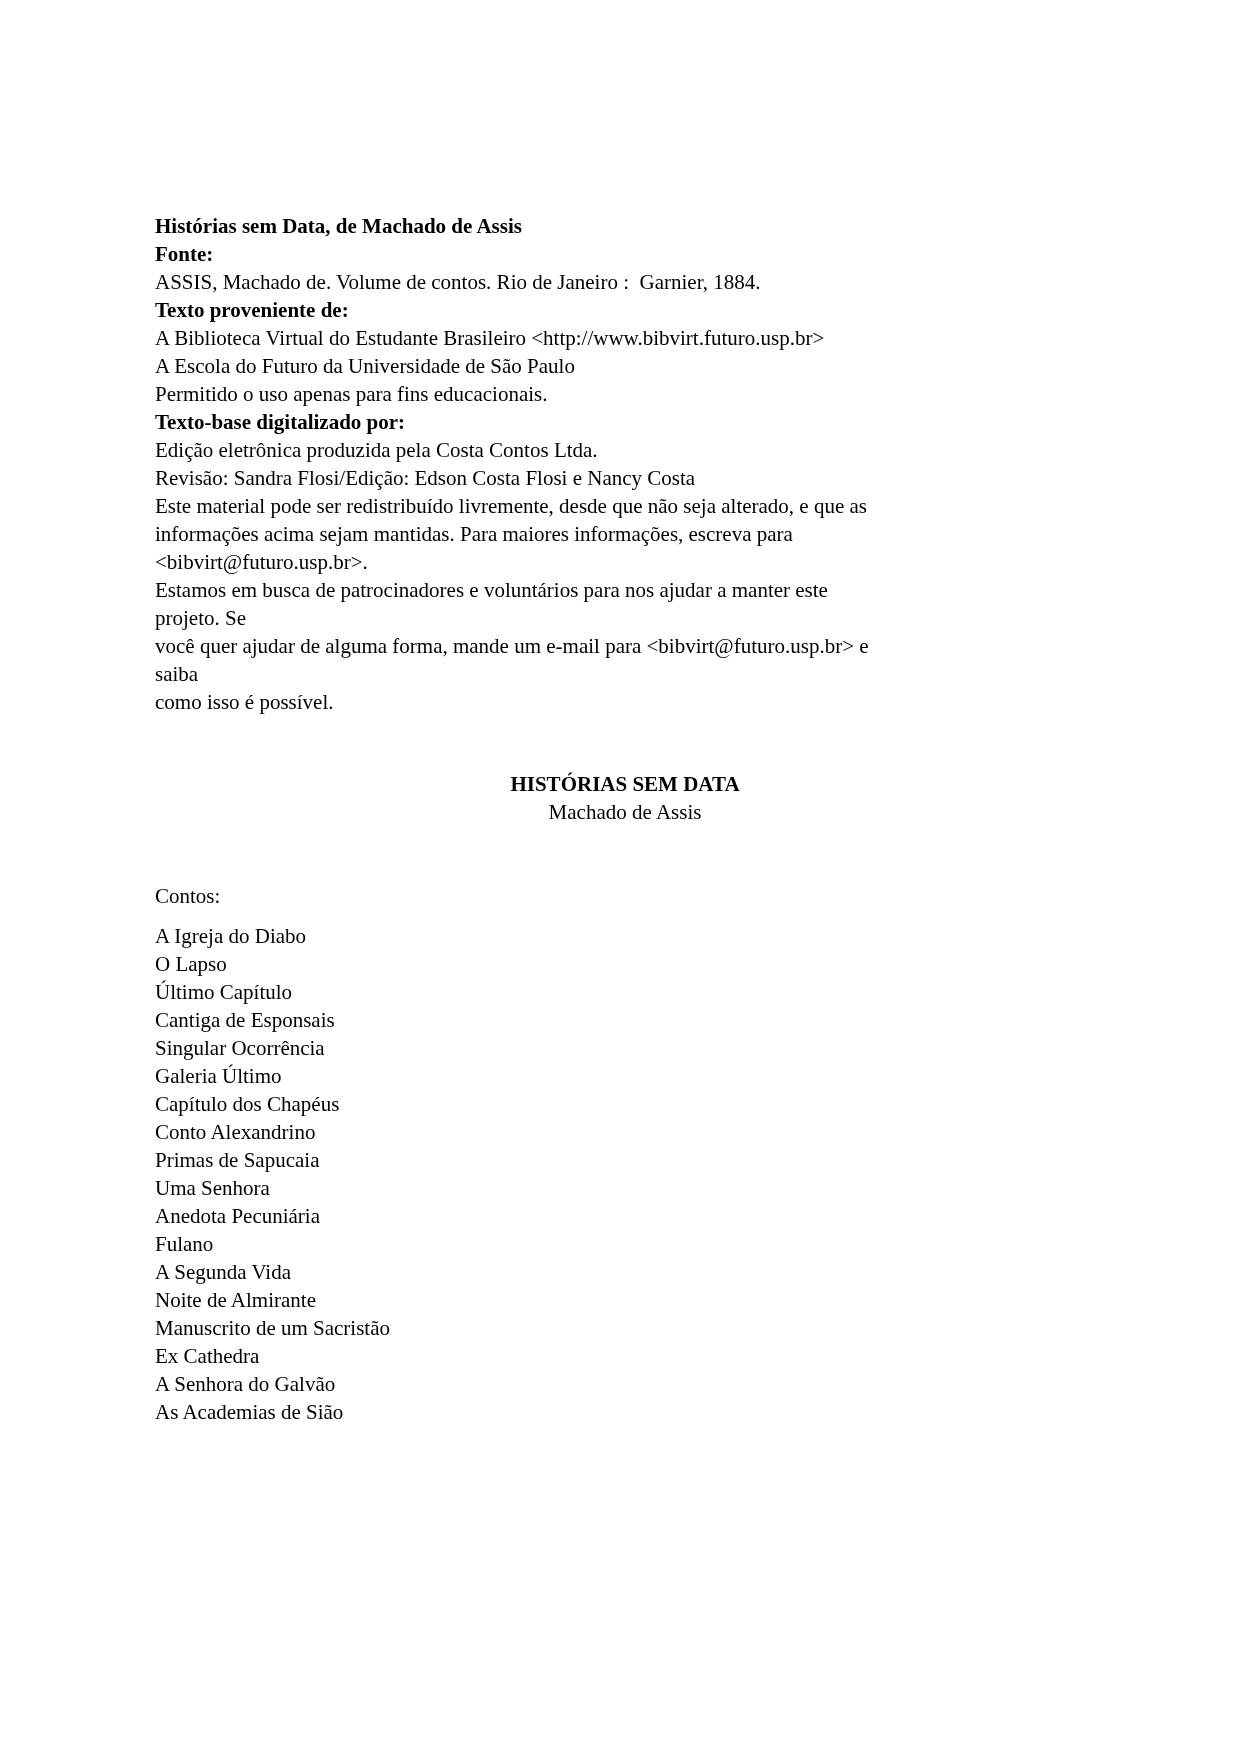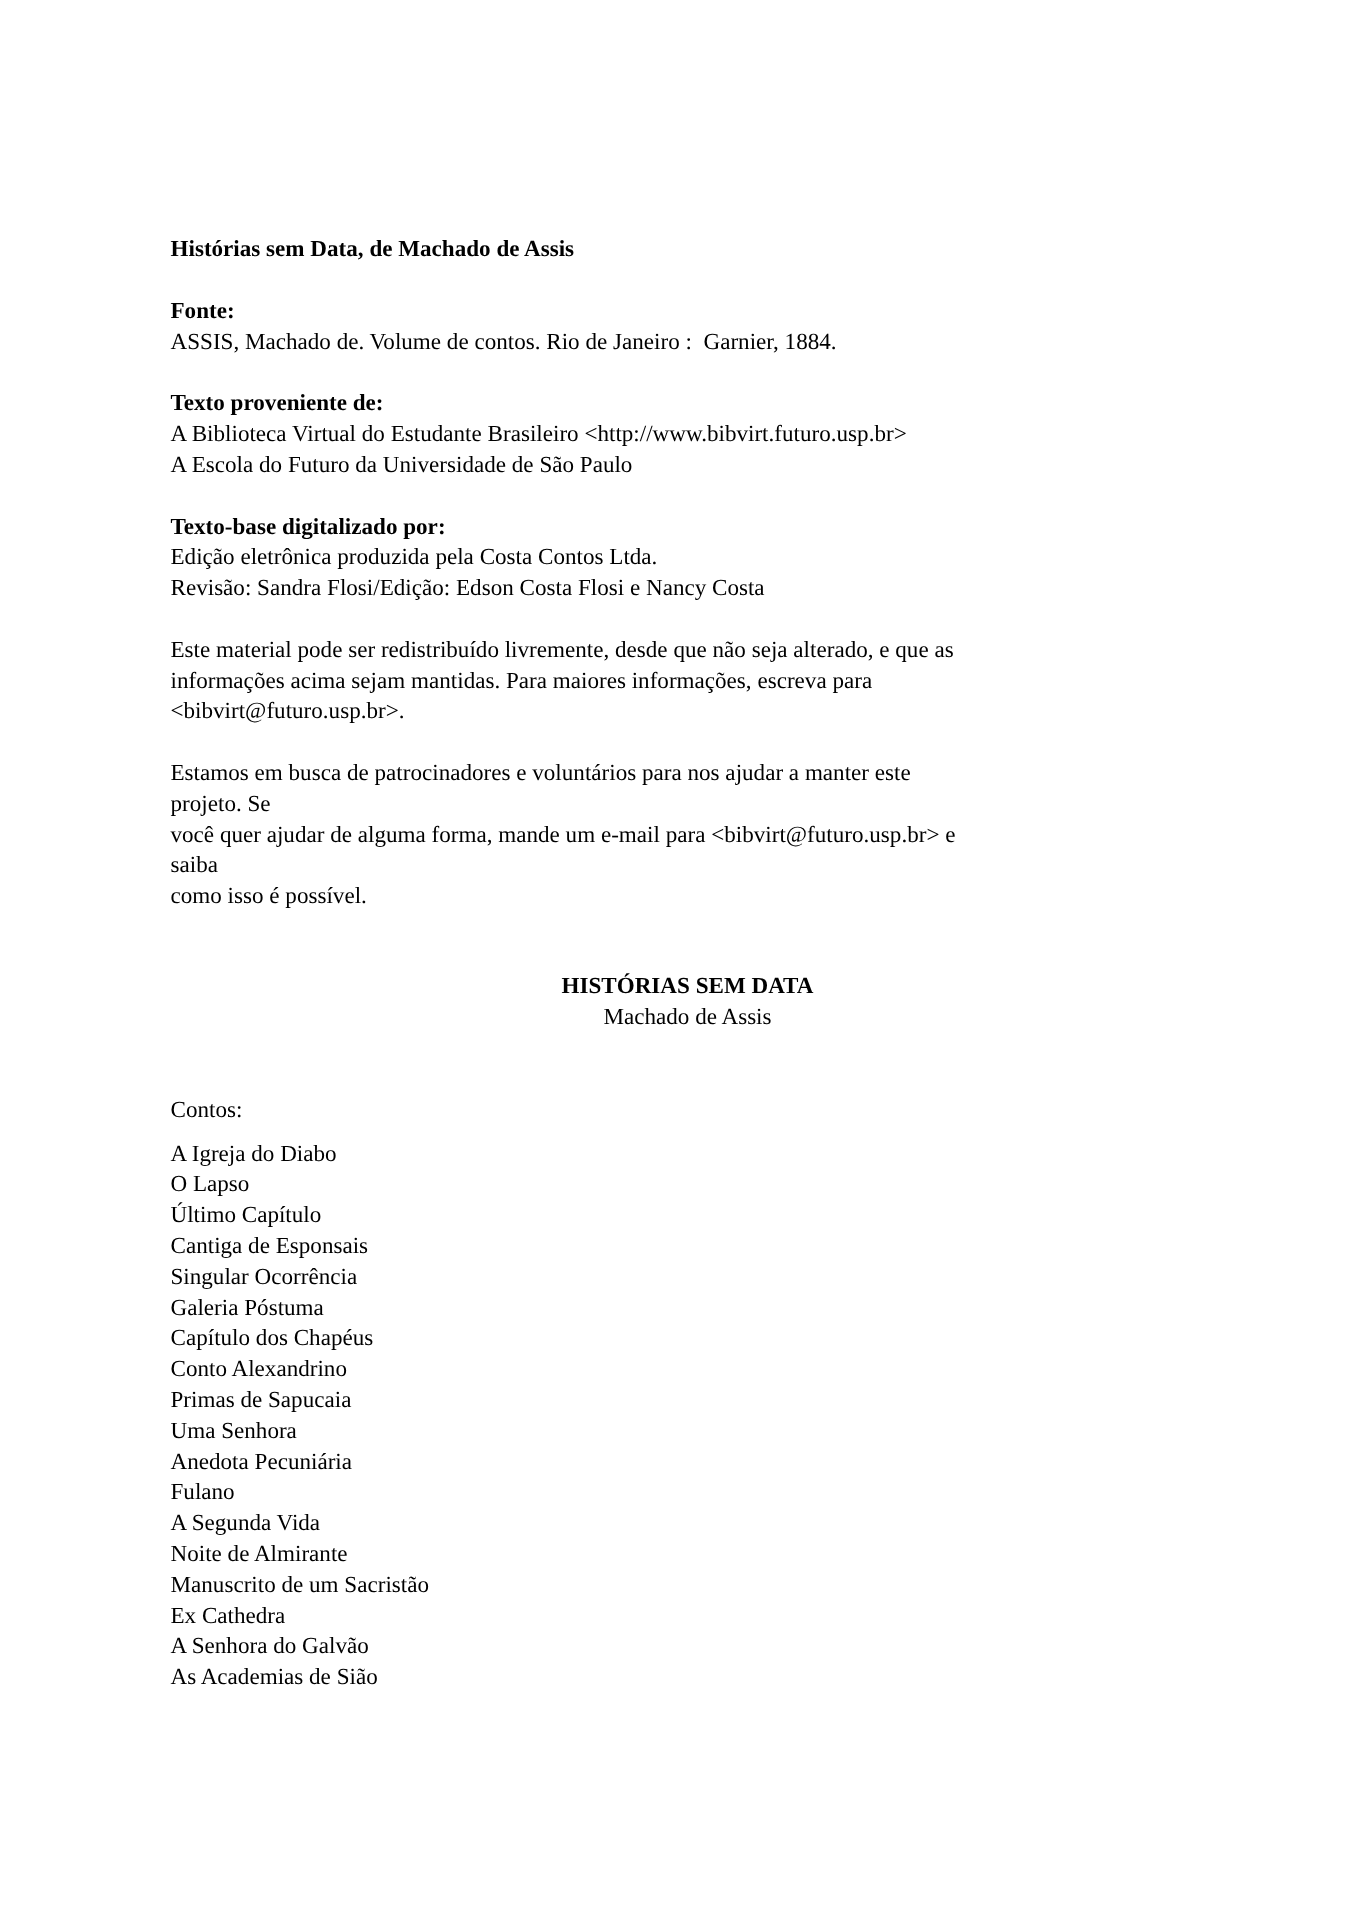--- a/index.html
+++ b/index.html
@@ -13,21 +13,21 @@
     color: #000000;
     overflow: hidden;
   }
   .page {
     width: 1038px;
     height: 1754px;
     padding: 212px 145px 0 155px;
     background: #ffffff;
   }
   .bold { font-weight: bold; }
-  .block { margin-top: 28px; }
+  .block { }
   .line { white-space: pre-wrap; }
   .center-block {
     margin-top: 54px;
     width: 940px;
     text-align: center;
   }
   .contents-label-block { margin-top: 56px; }
   .contents-list { margin-top: 12px; }
 </style>
 </head>
@@ -44,20 +44,21 @@
     <div class="line">ASSIS, Machado de. Volume de contos. Rio de Janeiro :  Garnier, 1884.</div>
       </div>
   </div>
 
   <div class="block">
     <div class="line bold">Texto proveniente de:</div>
     <div>
 
     <div class="line">A Biblioteca Virtual do Estudante Brasileiro &lt;http://www.bibvirt.futuro.usp.br&gt;</div>
         <div class="line">A Escola do Futuro da Universidade de São Paulo</div>
+        <div class="line">Permitido o uso apenas para fins educacionais.</div>
       </div>
   </div>
 
   <div class="block">
     <div class="line bold">Texto-base digitalizado por:</div>
     <div>
 
     <div class="line">Edição eletrônica produzida pela Costa Contos Ltda.</div>
         <div class="line">Revisão: Sandra Flosi/Edição: Edson Costa Flosi e Nancy Costa</div>
       </div>
@@ -86,21 +87,21 @@
     <div class="line">Contos:</div>
   </div>
 
   <div class="contents-list">
 
   <div class="line">A Igreja do Diabo</div>
       <div class="line">O Lapso</div>
       <div class="line">Último Capítulo</div>
       <div class="line">Cantiga de Esponsais</div>
       <div class="line">Singular Ocorrência</div>
-      <div class="line">Galeria Póstuma</div>
+      <div class="line">Galeria Último</div>
       <div class="line">Capítulo dos Chapéus</div>
       <div class="line">Conto Alexandrino</div>
       <div class="line">Primas de Sapucaia</div>
       <div class="line">Uma Senhora</div>
       <div class="line">Anedota Pecuniária</div>
       <div class="line">Fulano</div>
       <div class="line">A Segunda Vida</div>
       <div class="line">Noite de Almirante</div>
       <div class="line">Manuscrito de um Sacristão</div>
       <div class="line">Ex Cathedra</div>

